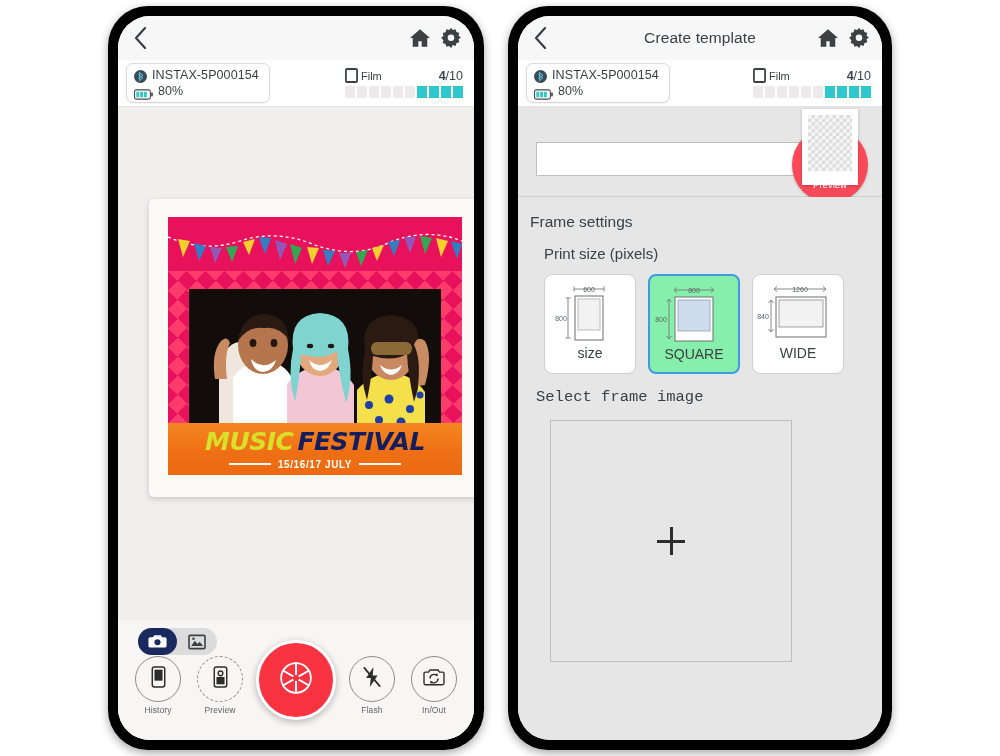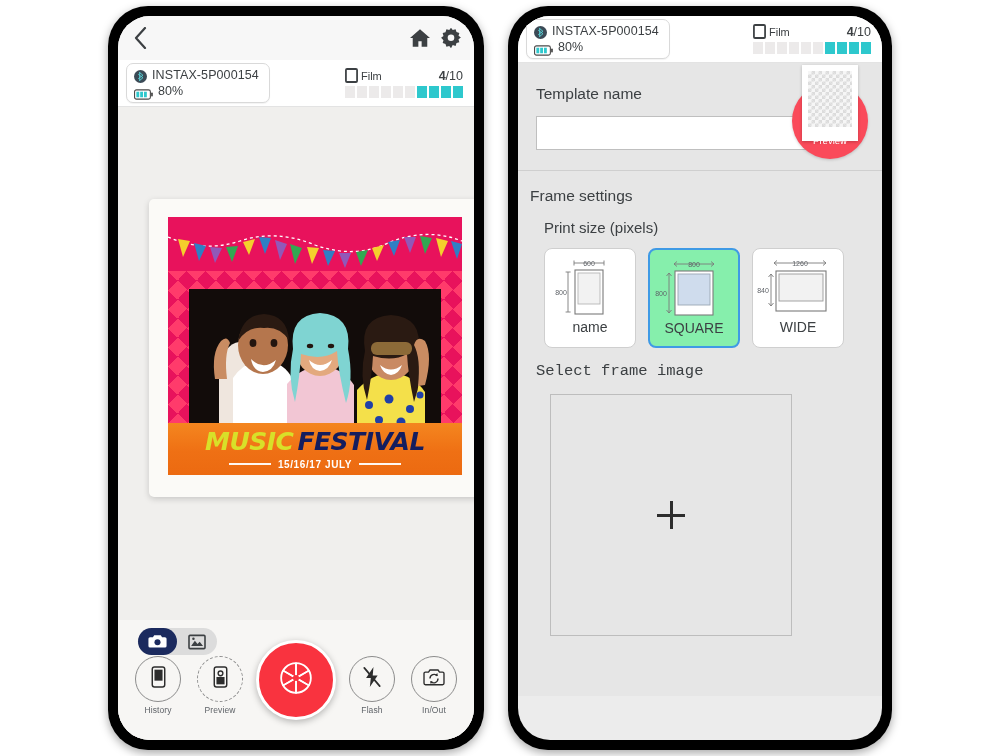--- a/index.html
+++ b/index.html
@@ -474,20 +474,43 @@
           </div>
         </div>
 
       </div>
     </div>
   </div>
 
   <div class="phone phone-right">
     <div class="screen">
 
+      <div class="navbar">
+        <div class="nav-back">
+          <span>
+            <svg width="13" height="22" viewBox="0 0 13 22">
+                <path d="M11 1 L2 11 L11 21" fill="none" stroke="#3c4043" stroke-width="2.2" stroke-linecap="round" stroke-linejoin="round"></path>
+              </svg>
+          </span>
+        </div>
+        <div class="nav-title">Create template</div>
+        <div class="nav-right">
+          <span class="nav-ico">
+            <svg width="22" height="20" viewBox="0 0 24 22">
+                <path d="M12 1.5 L23 11 h-3 v9.5 h-6.2 v-6 h-3.6 v6 H4 V11 H1 Z" fill="#3c4043"></path>
+              </svg>
+          </span>
+          <span class="nav-ico">
+            <svg width="22" height="22" viewBox="0 0 24 24">
+                <path d="M12 .7l1.9 2.6 3.1-.9 1 3.1 3.1 1-.9 3.1 2.6 1.9-2.6 1.9.9 3.1-3.1 1-1 3.1-3.1-.9L12 23.3l-1.9-2.6-3.1.9-1-3.1-3.1-1 .9-3.1L1.2 11.6l2.6-1.9-.9-3.1 3.1-1 1-3.1 3.1.9z" fill="#3c4043"></path>
+                <circle cx="12" cy="11.8" r="3.6" fill="#f7f7f7"></circle>
+              </svg>
+          </span>
+        </div>
+      </div>
 
       <div class="status">
         <div class="dev-pill">
           <div class="dev-row">
             <span class="bt-ico">
               <svg width="13" height="13" viewBox="0 0 16 16">
                   <circle cx="8" cy="8" r="8" fill="#3b4a56"></circle>
                   <path d="M7 3.2 L11 6.5 L5.6 10.5 M7 12.8 L11 9.5 L5.6 5.5 M7 3.2 v9.6" fill="none" stroke="#5ad4d8" stroke-width="1.15" stroke-linejoin="round" stroke-linecap="round"></path>
                 </svg>
             </span>
@@ -528,21 +551,20 @@
               <i class="on"></i>
               <i class="on"></i>
               <i class="on"></i>
           </div>
         </div>
       </div>
 
       <div class="body-right">
 
         <div class="card sect-name">
-          <div class="lbl-big">Template name</div>
           <input class="txtinput" type="text" placeholder="" style="">
           <div class="preview-btn">
             <div class="preview-thumb">
               <div class="checker"></div>
             </div>
             <div class="preview-txt">Preview</div>
           </div>
         </div>
 
         <div class="card sect-frame">
@@ -561,21 +583,21 @@
                     <path d="M20 16 V56"></path>
                       <path d="M17.6 16 h5"></path>
                       <path d="M17.6 56 h5"></path>
                   </g>
                   <text x="41" y="9.5" font-size="7" fill="#5f6368" text-anchor="middle" font-family="Liberation Sans, sans-serif">600</text>
                   <text x="13" y="38.5" font-size="7" fill="#5f6368" text-anchor="middle" font-family="Liberation Sans, sans-serif">800</text>
                   <rect x="27" y="14" width="28" height="44" fill="#ffffff" stroke="#7a7a7a" stroke-width="1.1"></rect>
                   <rect x="30" y="17" width="22" height="31" fill="#f2f2f2" stroke="#b5b5b5" stroke-width="0.9"></rect>
                 </svg>
               </div>
-              <div class="nm">name</div>
+              <div class="nm">size</div>
             </div>
 
             <div class="size-card sel">
               <div class="diag">
                 <svg width="84" height="64" viewBox="0 0 84 64">
                   <g stroke="#7a7a7a" stroke-width="0.9" fill="none">
                     <path d="M22 7 H62"></path>
                       <path d="M22 7 l3 -2.5 M22 7 l3 2.5"></path>
                       <path d="M62 7 l-3 -2.5 M62 7 l-3 2.5"></path>
                     <path d="M17 16 V56"></path>

